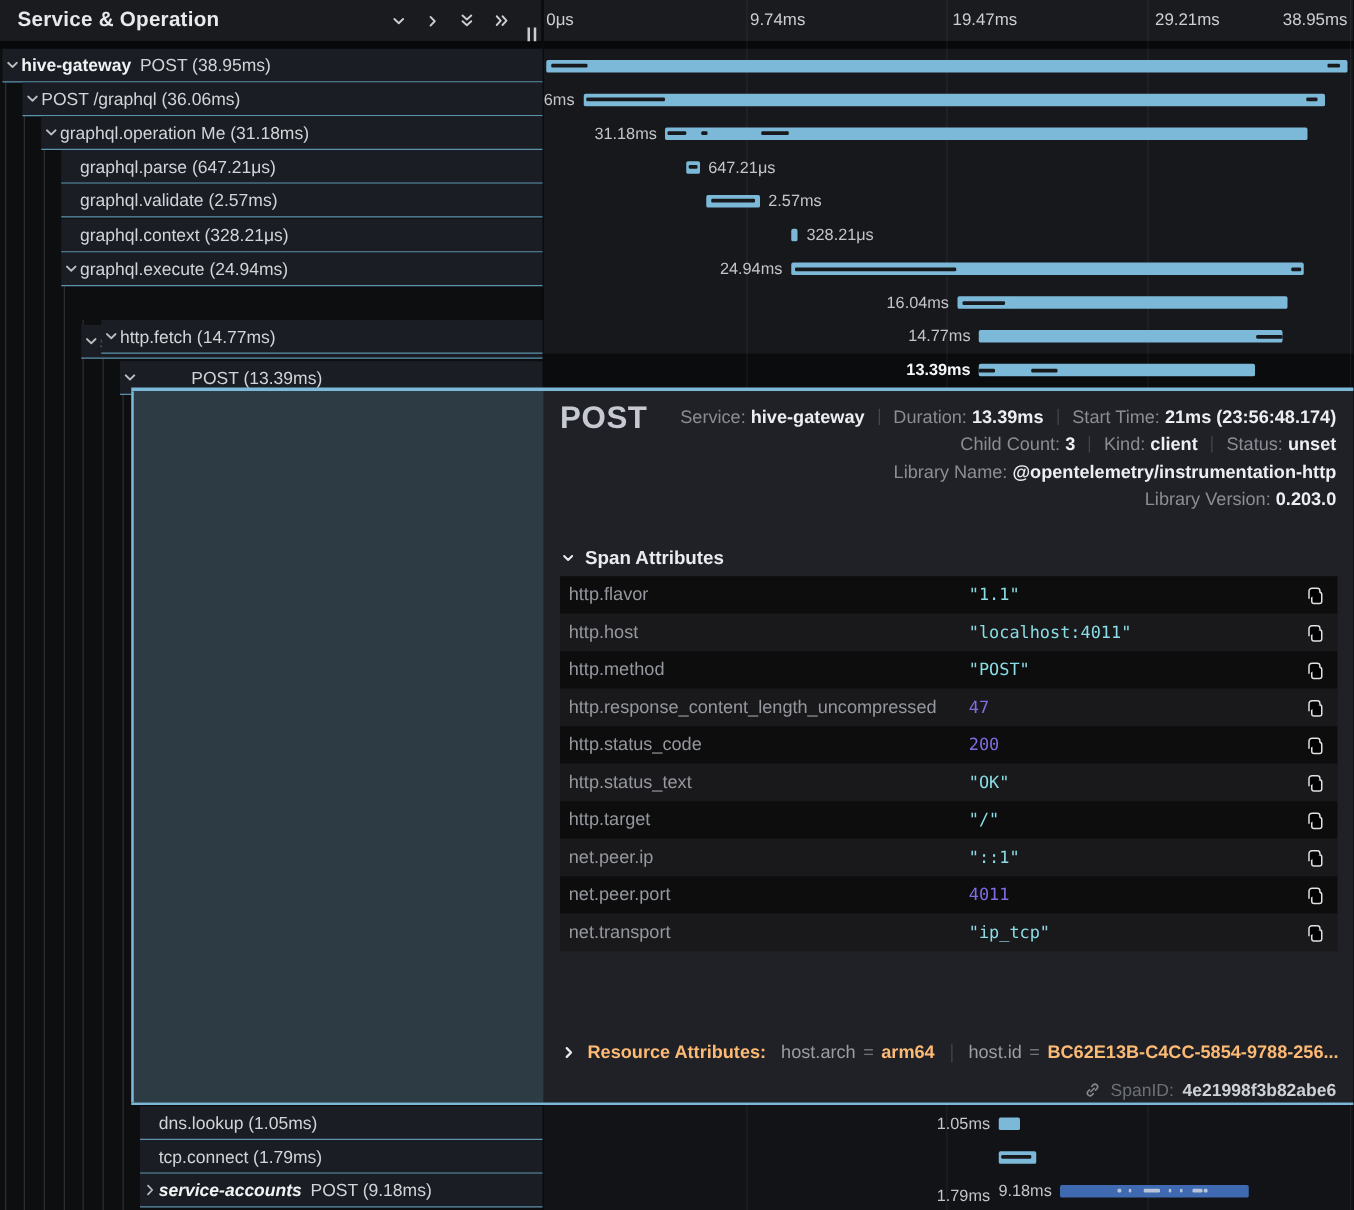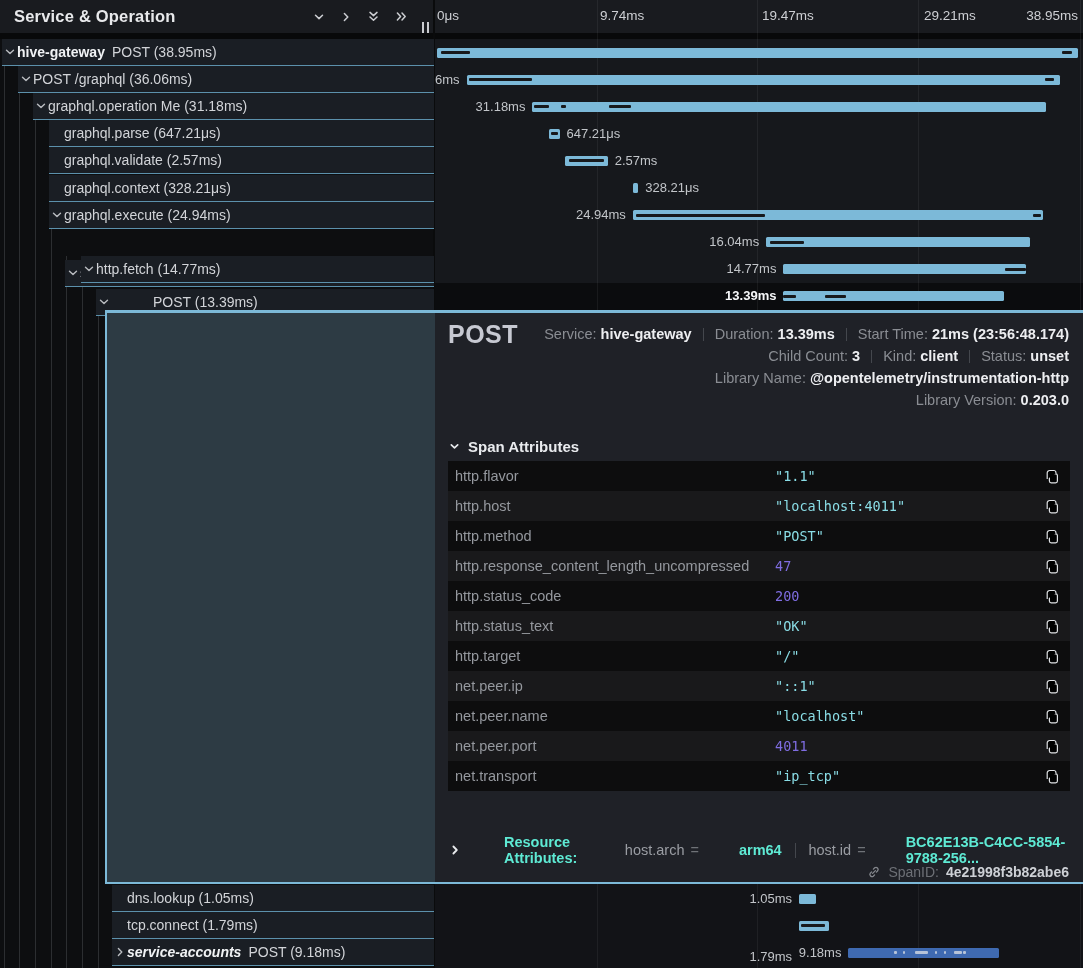--- a/index.html
+++ b/index.html
@@ -48,21 +48,21 @@
   .d-table{position:absolute;left:13px;top:148px;width:622px;}
   .d-row{height:30px;display:flex;align-items:center;box-sizing:border-box;padding:0 10px 0 7px;font-size:14.5px;}
   .d-row:nth-child(odd){background:#0d0d0e;}
   .d-row:nth-child(even){background:#19191b;}
   .d-key{width:320px;flex:none;color:#95989e;overflow:hidden;}
   .d-val{flex:1;font-family:"DejaVu Sans Mono",monospace;font-size:13.5px;}
   .d-val.string{color:#8adde6;}
   .d-val.number{color:#7f6de2;}
   .d-copy{flex:none;cursor:pointer;display:flex;align-items:center;}
   .d-resource{position:absolute;left:14px;top:521px;display:flex;align-items:center;font-size:14.5px;color:#9a9da3;}
-  .d-resource b{color:#5eead4;margin-left:34px;}
+  .d-resource b{color:#fdba74;}
   .d-resource .rchev{margin-right:9px;display:flex;align-items:center;}
   .rkey{color:#9a9da3;}
   .req{color:#6f7277;margin:0 6px;}
   .rsep{display:inline-block;width:1px;height:15px;background:#44474d;margin:0 13px;}
   .d-spanid{position:absolute;right:14px;top:551px;display:flex;align-items:center;gap:7px;
        font-size:14px;color:#6d7076;}
   .d-spanid b{color:#ced1d6;}
   
   .icon svg{fill:none;stroke:#ccced2;stroke-width:1.5;stroke-linecap:round;stroke-linejoin:round;display:block;}
   .tchev svg{stroke:#b9bcc0;stroke-width:1.4;}
@@ -379,30 +379,20 @@
           <span class="d-key">net.peer.ip</span>
           <span class="d-val string">"::1"</span>
           <span class="d-copy">
             <svg width="15" height="15" viewBox="0 0 15 15">
               <rect x="4.4" y="4.8" width="8" height="9" rx="1.8"></rect>
               <path d="M10.9 4.8 V3.5 A2 2 0 0 0 8.9 1.5 H4.7 A2.5 2.5 0 0 0 2.2 4 V10"></path>
             </svg>
           </span>
         </div>
         <div class="d-row">
-          <span class="d-key">net.peer.name</span>
-          <span class="d-val string">"localhost"</span>
-          <span class="d-copy">
-            <svg width="15" height="15" viewBox="0 0 15 15">
-              <rect x="4.4" y="4.8" width="8" height="9" rx="1.8"></rect>
-              <path d="M10.9 4.8 V3.5 A2 2 0 0 0 8.9 1.5 H4.7 A2.5 2.5 0 0 0 2.2 4 V10"></path>
-            </svg>
-          </span>
-        </div>
-        <div class="d-row">
           <span class="d-key">net.peer.port</span>
           <span class="d-val number">4011</span>
           <span class="d-copy">
             <svg width="15" height="15" viewBox="0 0 15 15">
               <rect x="4.4" y="4.8" width="8" height="9" rx="1.8"></rect>
               <path d="M10.9 4.8 V3.5 A2 2 0 0 0 8.9 1.5 H4.7 A2.5 2.5 0 0 0 2.2 4 V10"></path>
             </svg>
           </span>
         </div>
         <div class="d-row">

